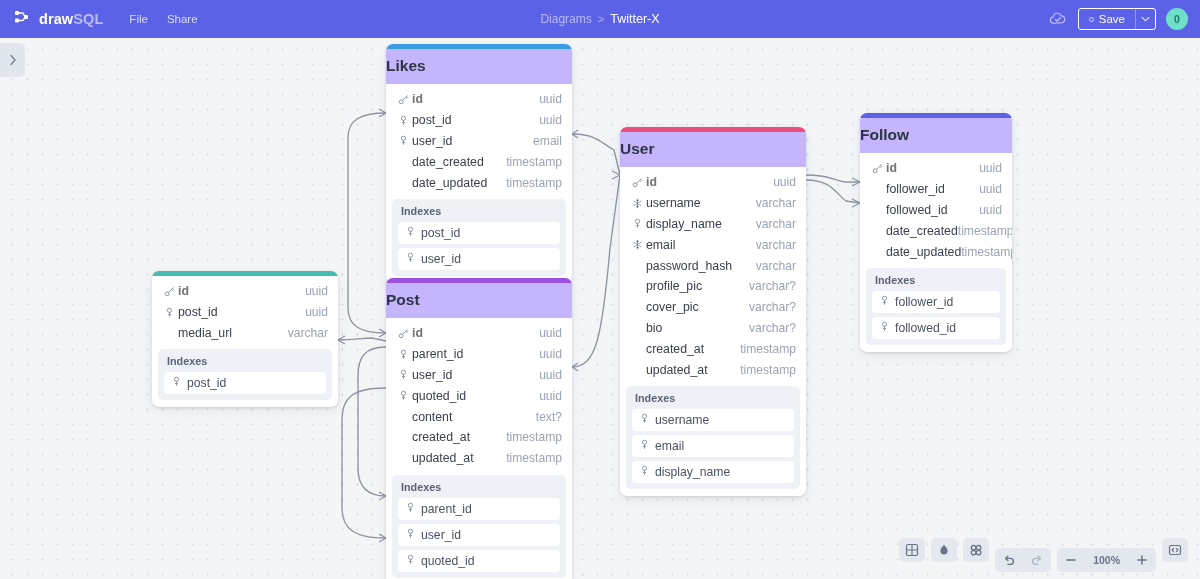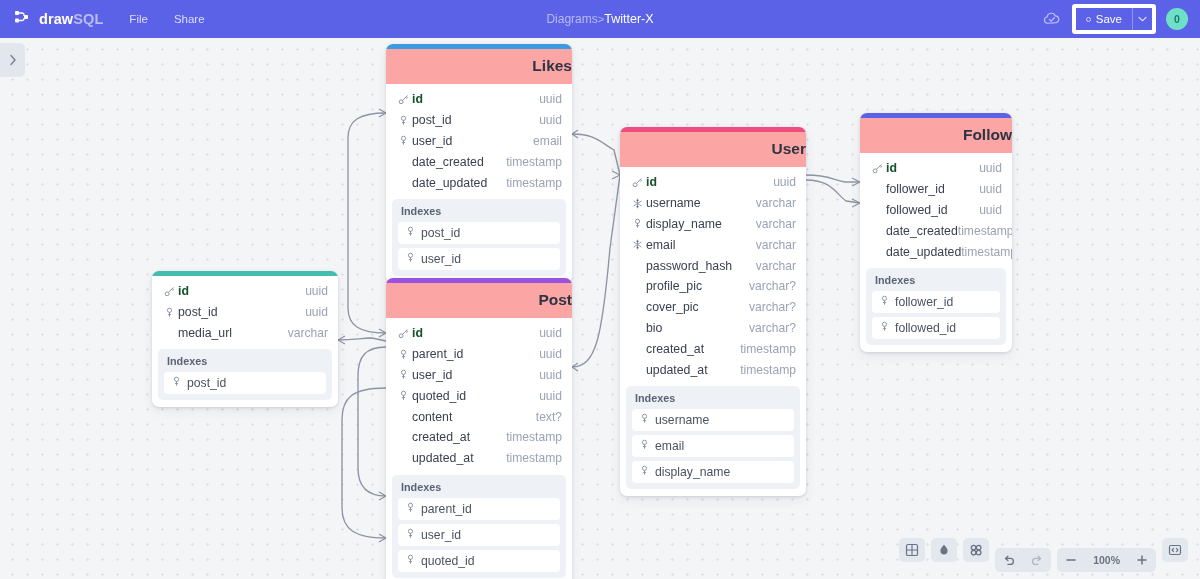--- a/index.html
+++ b/index.html
@@ -15,41 +15,41 @@
     position: absolute; left: 0; top: 0; width: 1200px; height: 38px;
     background: #5c62e8;
     display: flex; align-items: center;
     z-index: 50;
   }
   .logo-wrap { display: flex; align-items: center; margin-left: 14px; }
   .logo-mark { width: 18px; height: 18px; margin-right: 7px; }
   .logo-text { font-size: 14.5px; font-weight: bold; letter-spacing: .1px; color: #ffffff; }
   .logo-text .dim { color: #b9bcf2; font-weight: bold; }
 
-  .menu { display: flex; align-items: center; margin-left: 24px; gap: 22px; }
+  .menu { display: flex; align-items: center; margin-left: 24px; gap: 15px; }
   .menu-item {
     font-size: 11.5px; color: #dcdefb; cursor: pointer;
     padding: 4px 2px;
   }
 
   .breadcrumb {
     position: absolute; left: 0; right: 0; top: 0; height: 38px;
     display: flex; align-items: center; justify-content: center;
-    pointer-events: none;
+    gap: 6px; pointer-events: none;
   }
   .bc-parent { font-size: 12px; color: #b7baf0; pointer-events: auto; cursor: pointer; }
   .bc-sep { font-size: 11px; color: #b7baf0; }
   .bc-current { font-size: 12.5px; color: #ffffff; font-weight: normal; pointer-events: auto; }
 
   .topright {
     position: absolute; right: 12px; top: 0; height: 38px;
     display: flex; align-items: center; gap: 10px;
   }
   .cloud-icon { width: 20px; height: 20px; cursor: pointer; opacity: .85; }
-  .save-group { display: flex; height: 30px; border: 4px solid #ffffff; border-radius: 3px; overflow: hidden; }
+  .save-group { display: flex; height: 22px; border: 1px solid #ffffff; border-radius: 3px; overflow: hidden; }
   .save-btn {
     display: flex; align-items: center; gap: 5px;
     padding: 0 10px; font-size: 11.5px; color: #fff; cursor: pointer;
     background: transparent;
   }
   .save-dot { width: 5px; height: 5px; border-radius: 50%; border: 1px solid #cfd2fa; }
   .save-caret {
     width: 20px; display: flex; align-items: center; justify-content: center;
     border-left: 1px solid #9197ef; cursor: pointer; color: #dfe1fc; font-size: 8px;
   }
@@ -84,34 +84,34 @@
   .tbl {
     position: absolute;
     background: #ffffff;
     border-radius: 7px;
     box-shadow: 0 1px 3px rgba(35,45,70,.14), 0 4px 12px rgba(35,45,70,.07);
     overflow: hidden;
     z-index: 10;
   }
   .tbl-accent { height: 5px; width: 100%; }
   .tbl-title {
-    background: #fca5a5;
-    text-align: right;
+    background: #c4b5fd;
+    text-align: left;
     font-size: 15.5px; font-weight: bold; color: #2d3443;
     padding: 8px 0 9px;
   }
   .cols { padding: 5px 0 2px; }
   .col {
     display: flex; align-items: center;
     height: 20.8px; padding: 0 10px;
     font-size: 12.3px;
   }
   .col .ic { width: 14px; flex: 0 0 14px; display: flex; align-items: center; justify-content: center; }
   .col .nm { flex: 1 1 auto; color: #3a4150; white-space: nowrap; padding-left: 2px; }
-  .col .nm.pk { font-weight: bold; color: #14532d; }
+  .col .nm.pk { font-weight: bold; color: #737373; }
   .col .ty { color: #9aa3b4; font-size: 12.1px; white-space: nowrap; }
 
   .idx-wrap {
     margin: 4px 6px 7px; padding: 5px 6px 6px;
     background: #eef2f7; border-radius: 5px;
   }
   .idx-head { font-size: 10.8px; font-weight: bold; color: #5a6374; padding: 1px 3px 5px; }
   .idx {
     display: flex; align-items: center; gap: 5px;
     background: #fff; border-radius: 4px;

